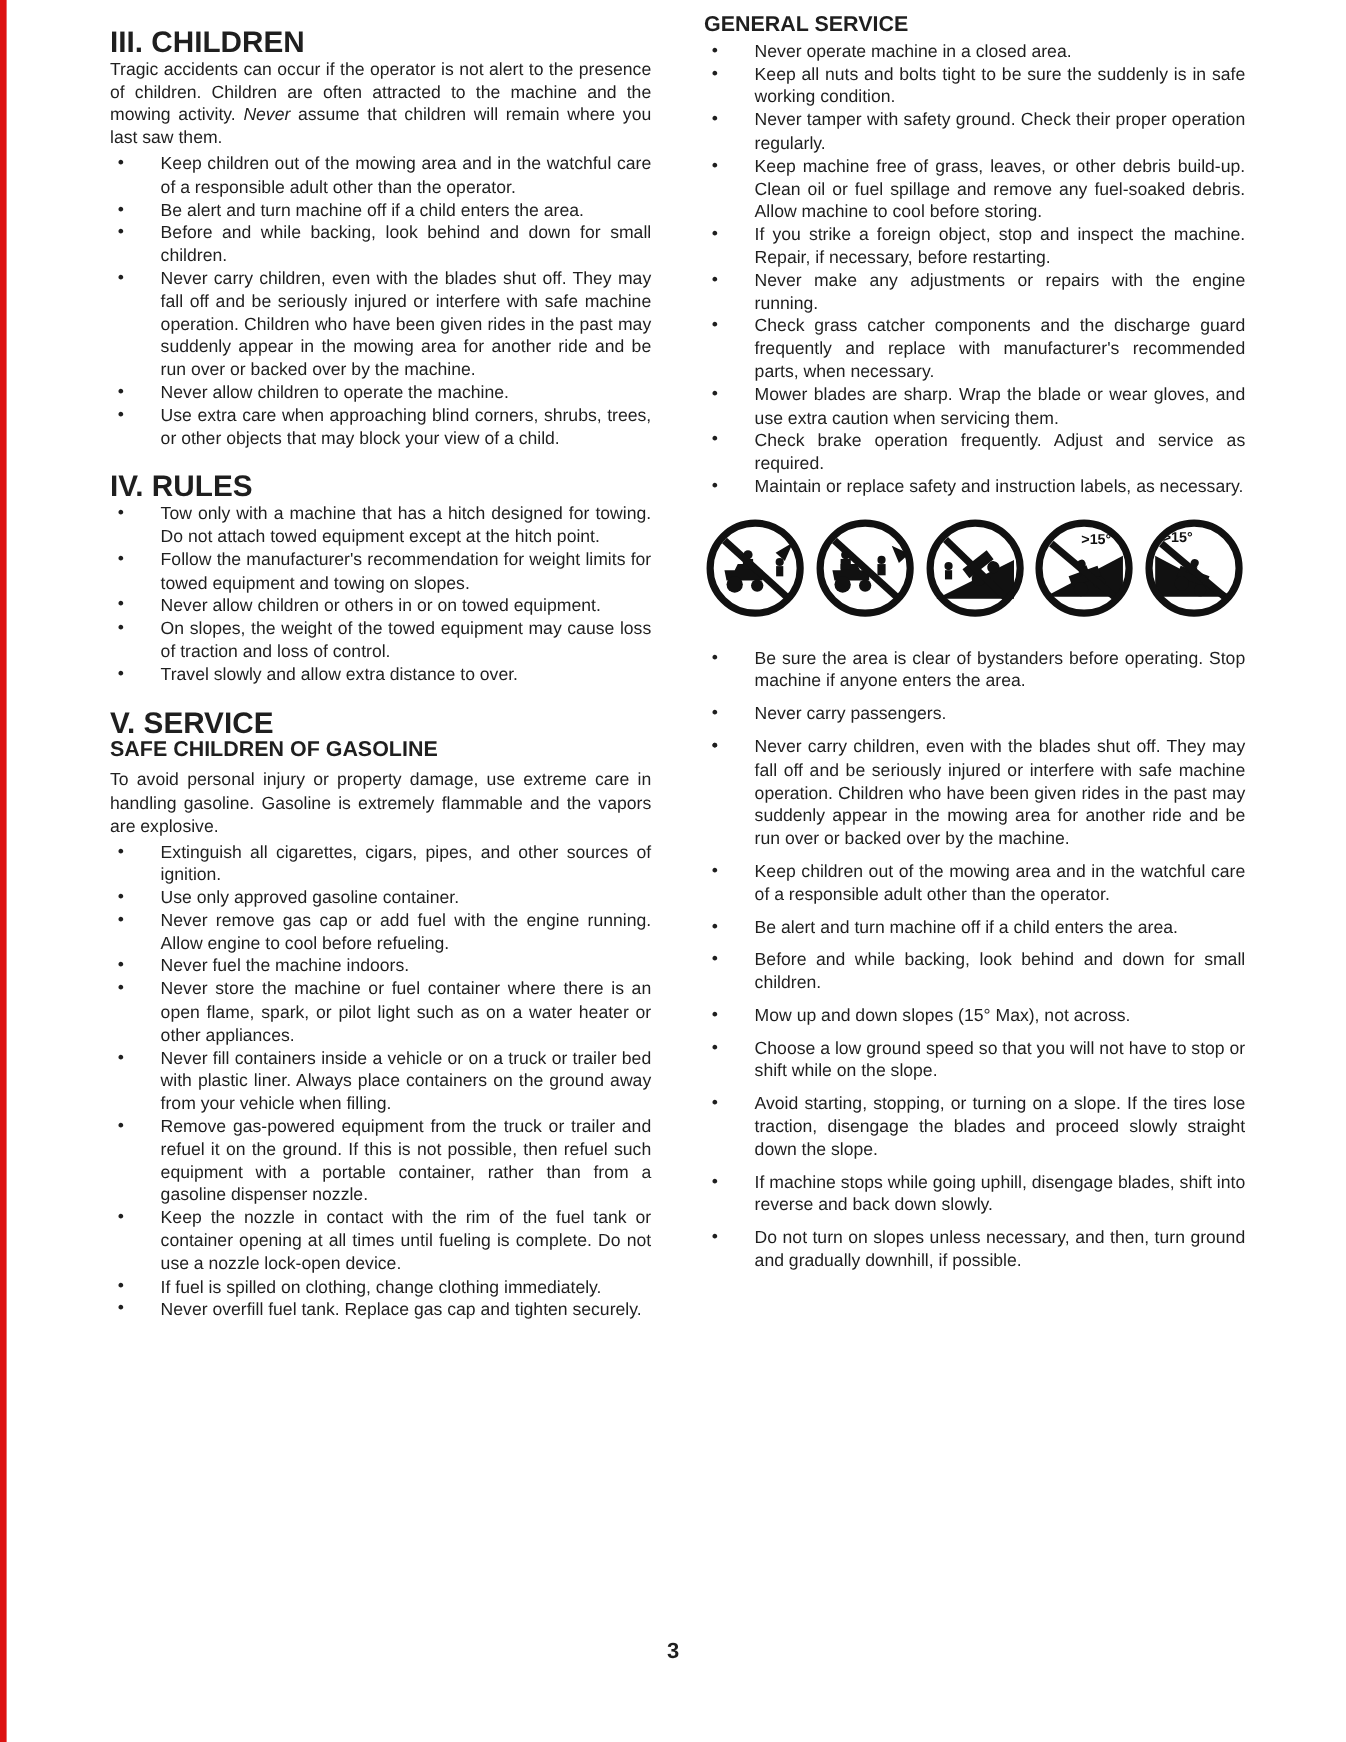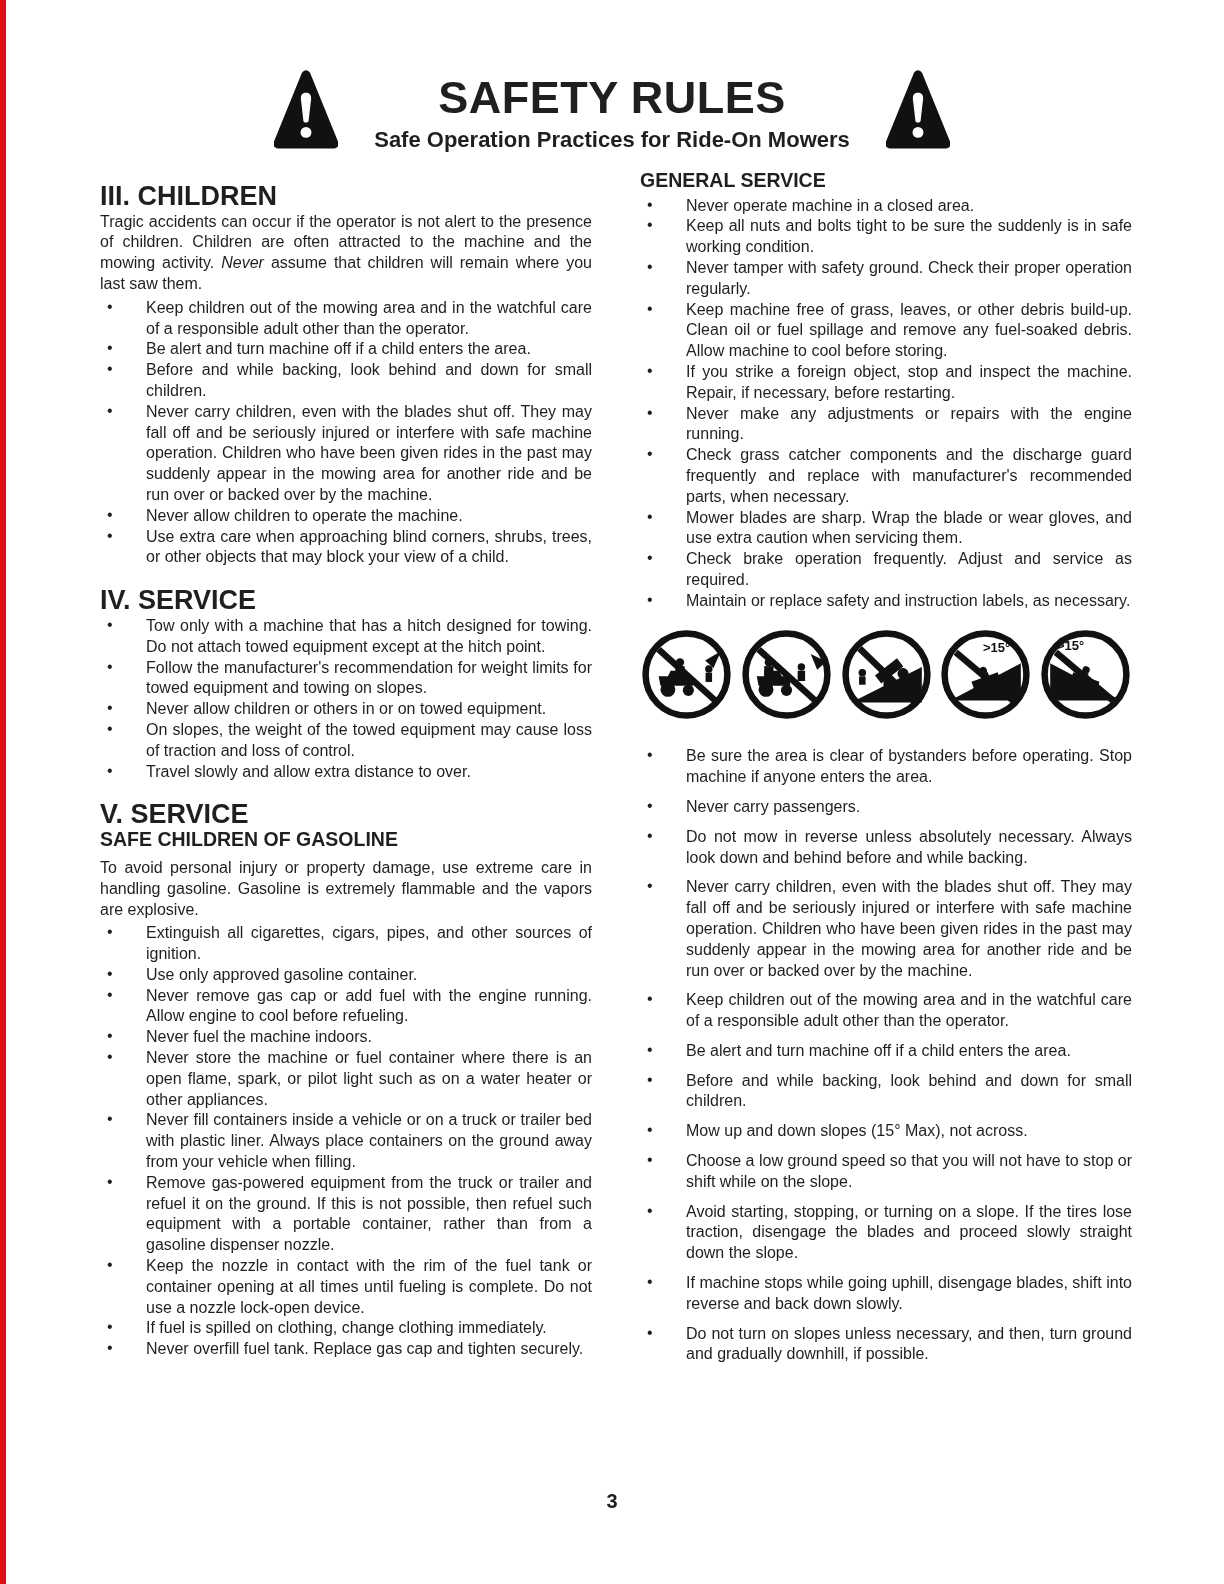--- a/index.html
+++ b/index.html
@@ -27,56 +27,36 @@
   .picto{display:block;}
   .pageno{position:absolute;left:0;right:0;bottom:72px;text-align:center;font-size:20px;font-weight:700;}
   i{font-style:italic;}
 </style>
 </head>
 <body>
 
 <div class="page">
   <div class="red-edge"></div>
 
-  <header class="hdr">
-    <span class="tri">
-      <svg width="64" height="84" viewBox="0 0 100 130" aria-hidden="true">
-        <path d="M50 10 L94 118 L6 118 Z" fill="#111" stroke="#111" stroke-width="14" stroke-linejoin="round"></path>
-        <path d="M50 38 C56 38 58.5 42 58 48 L54 82 C53.7 85.5 46.3 85.5 46 82 L42 48 C41.5 42 44 38 50 38 Z" fill="#fff"></path>
-        <circle cx="50" cy="100" r="8.5" fill="#fff"></circle>
-      </svg>
-    </span>
-    <div class="hdr-text">
-      <div class="title">SAFETY RULES</div>
-      <div class="subtitle">Safe Operation Practices for Ride-On Mowers</div>
-    </div>
-    <span class="tri">
-      <svg width="64" height="84" viewBox="0 0 100 130" aria-hidden="true">
-        <path d="M50 10 L94 118 L6 118 Z" fill="#111" stroke="#111" stroke-width="14" stroke-linejoin="round"></path>
-        <path d="M50 38 C56 38 58.5 42 58 48 L54 82 C53.7 85.5 46.3 85.5 46 82 L42 48 C41.5 42 44 38 50 38 Z" fill="#fff"></path>
-        <circle cx="50" cy="100" r="8.5" fill="#fff"></circle>
-      </svg>
-    </span>
-  </header>
 
   <div class="cols">
 
     <section class="col">
       <h2 class="first">III. CHILDREN</h2>
       <p><span>Tragic accidents can occur if the operator is not alert to the presence of children. Children are often attracted to the machine and the mowing activity. </span><i>Never</i><span> assume that children will remain where you last saw them.</span></p>
       <div class="list">
           <div class="li"><span class="dot">•</span><span class="li-text">Keep children out of the mowing area and in the watchful care of a responsible adult other than the operator.</span></div>
           <div class="li"><span class="dot">•</span><span class="li-text">Be alert and turn machine off if a child enters the area.</span></div>
           <div class="li"><span class="dot">•</span><span class="li-text">Before and while backing, look behind and down for small children.</span></div>
           <div class="li"><span class="dot">•</span><span class="li-text">Never carry children, even with the blades shut off. They may fall off and be seriously injured or interfere with safe machine operation. Children who have been given rides in the past may suddenly appear in the mowing area for another ride and be run over or backed over by the machine.</span></div>
           <div class="li"><span class="dot">•</span><span class="li-text">Never allow children to operate the machine.</span></div>
           <div class="li"><span class="dot">•</span><span class="li-text">Use extra care when approaching blind corners, shrubs, trees, or other objects that may block your view of a child.</span></div>
         </div>
 
-      <h2>IV. SERVICE</h2>
+      <h2>IV. RULES</h2>
       <div class="list">
           <div class="li"><span class="dot">•</span><span class="li-text">Tow only with a machine that has a hitch designed for towing. Do not attach towed equipment except at the hitch point.</span></div>
           <div class="li"><span class="dot">•</span><span class="li-text">Follow the manufacturer's recommendation for weight limits for towed equipment and towing on slopes.</span></div>
           <div class="li"><span class="dot">•</span><span class="li-text">Never allow children or others in or on towed equipment.</span></div>
           <div class="li"><span class="dot">•</span><span class="li-text">On slopes, the weight of the towed equipment may cause loss of traction and loss of control.</span></div>
           <div class="li"><span class="dot">•</span><span class="li-text">Travel slowly and allow extra distance to over.</span></div>
         </div>
 
       <h2 class="tight">V. SERVICE</h2>
       <h3 class="sub">SAFE CHILDREN OF GASOLINE</h3>
@@ -181,21 +161,21 @@
             <text x="34" y="24" text-anchor="middle" font-size="14" font-weight="bold" fill="#111">&gt;15°</text>
             <line x1="18" y1="26" x2="82" y2="80" stroke="#111" stroke-width="7"></line>
             <circle cx="50" cy="50" r="44" fill="none" stroke="#111" stroke-width="7"></circle>
           </svg>
         </span>
       </div>
 
       <div class="list spaced">
           <div class="li"><span class="dot">•</span><span class="li-text">Be sure the area is clear of bystanders before operating. Stop machine if anyone enters the area.</span></div>
           <div class="li"><span class="dot">•</span><span class="li-text">Never carry passengers.</span></div>
-          <div class="li"><span class="dot">•</span><span class="li-text">Do not mow in reverse unless absolutely necessary. Always look down and behind before and while backing.</span></div>
+          <div class="li"><span class="dot">•</span></div>
           <div class="li"><span class="dot">•</span><span class="li-text">Never carry children, even with the blades shut off. They may fall off and be seriously injured or interfere with safe machine operation. Children who have been given rides in the past may suddenly appear in the mowing area for another ride and be run over or backed over by the machine.</span></div>
           <div class="li"><span class="dot">•</span><span class="li-text">Keep children out of the mowing area and in the watchful care of a responsible adult other than the operator.</span></div>
           <div class="li"><span class="dot">•</span><span class="li-text">Be alert and turn machine off if a child enters the area.</span></div>
           <div class="li"><span class="dot">•</span><span class="li-text">Before and while backing, look behind and down for small children.</span></div>
           <div class="li"><span class="dot">•</span><span class="li-text">Mow up and down slopes (15° Max), not across.</span></div>
           <div class="li"><span class="dot">•</span><span class="li-text">Choose a low ground speed so that you will not have to stop or shift while on the slope.</span></div>
           <div class="li"><span class="dot">•</span><span class="li-text">Avoid starting, stopping, or turning on a slope. If the tires lose traction, disengage the blades and proceed slowly straight down the slope.</span></div>
           <div class="li"><span class="dot">•</span><span class="li-text">If machine stops while going uphill, disengage blades, shift into reverse and back down slowly.</span></div>
           <div class="li"><span class="dot">•</span><span class="li-text">Do not turn on slopes unless necessary, and then, turn ground and gradually downhill, if possible.</span></div>
         </div>

